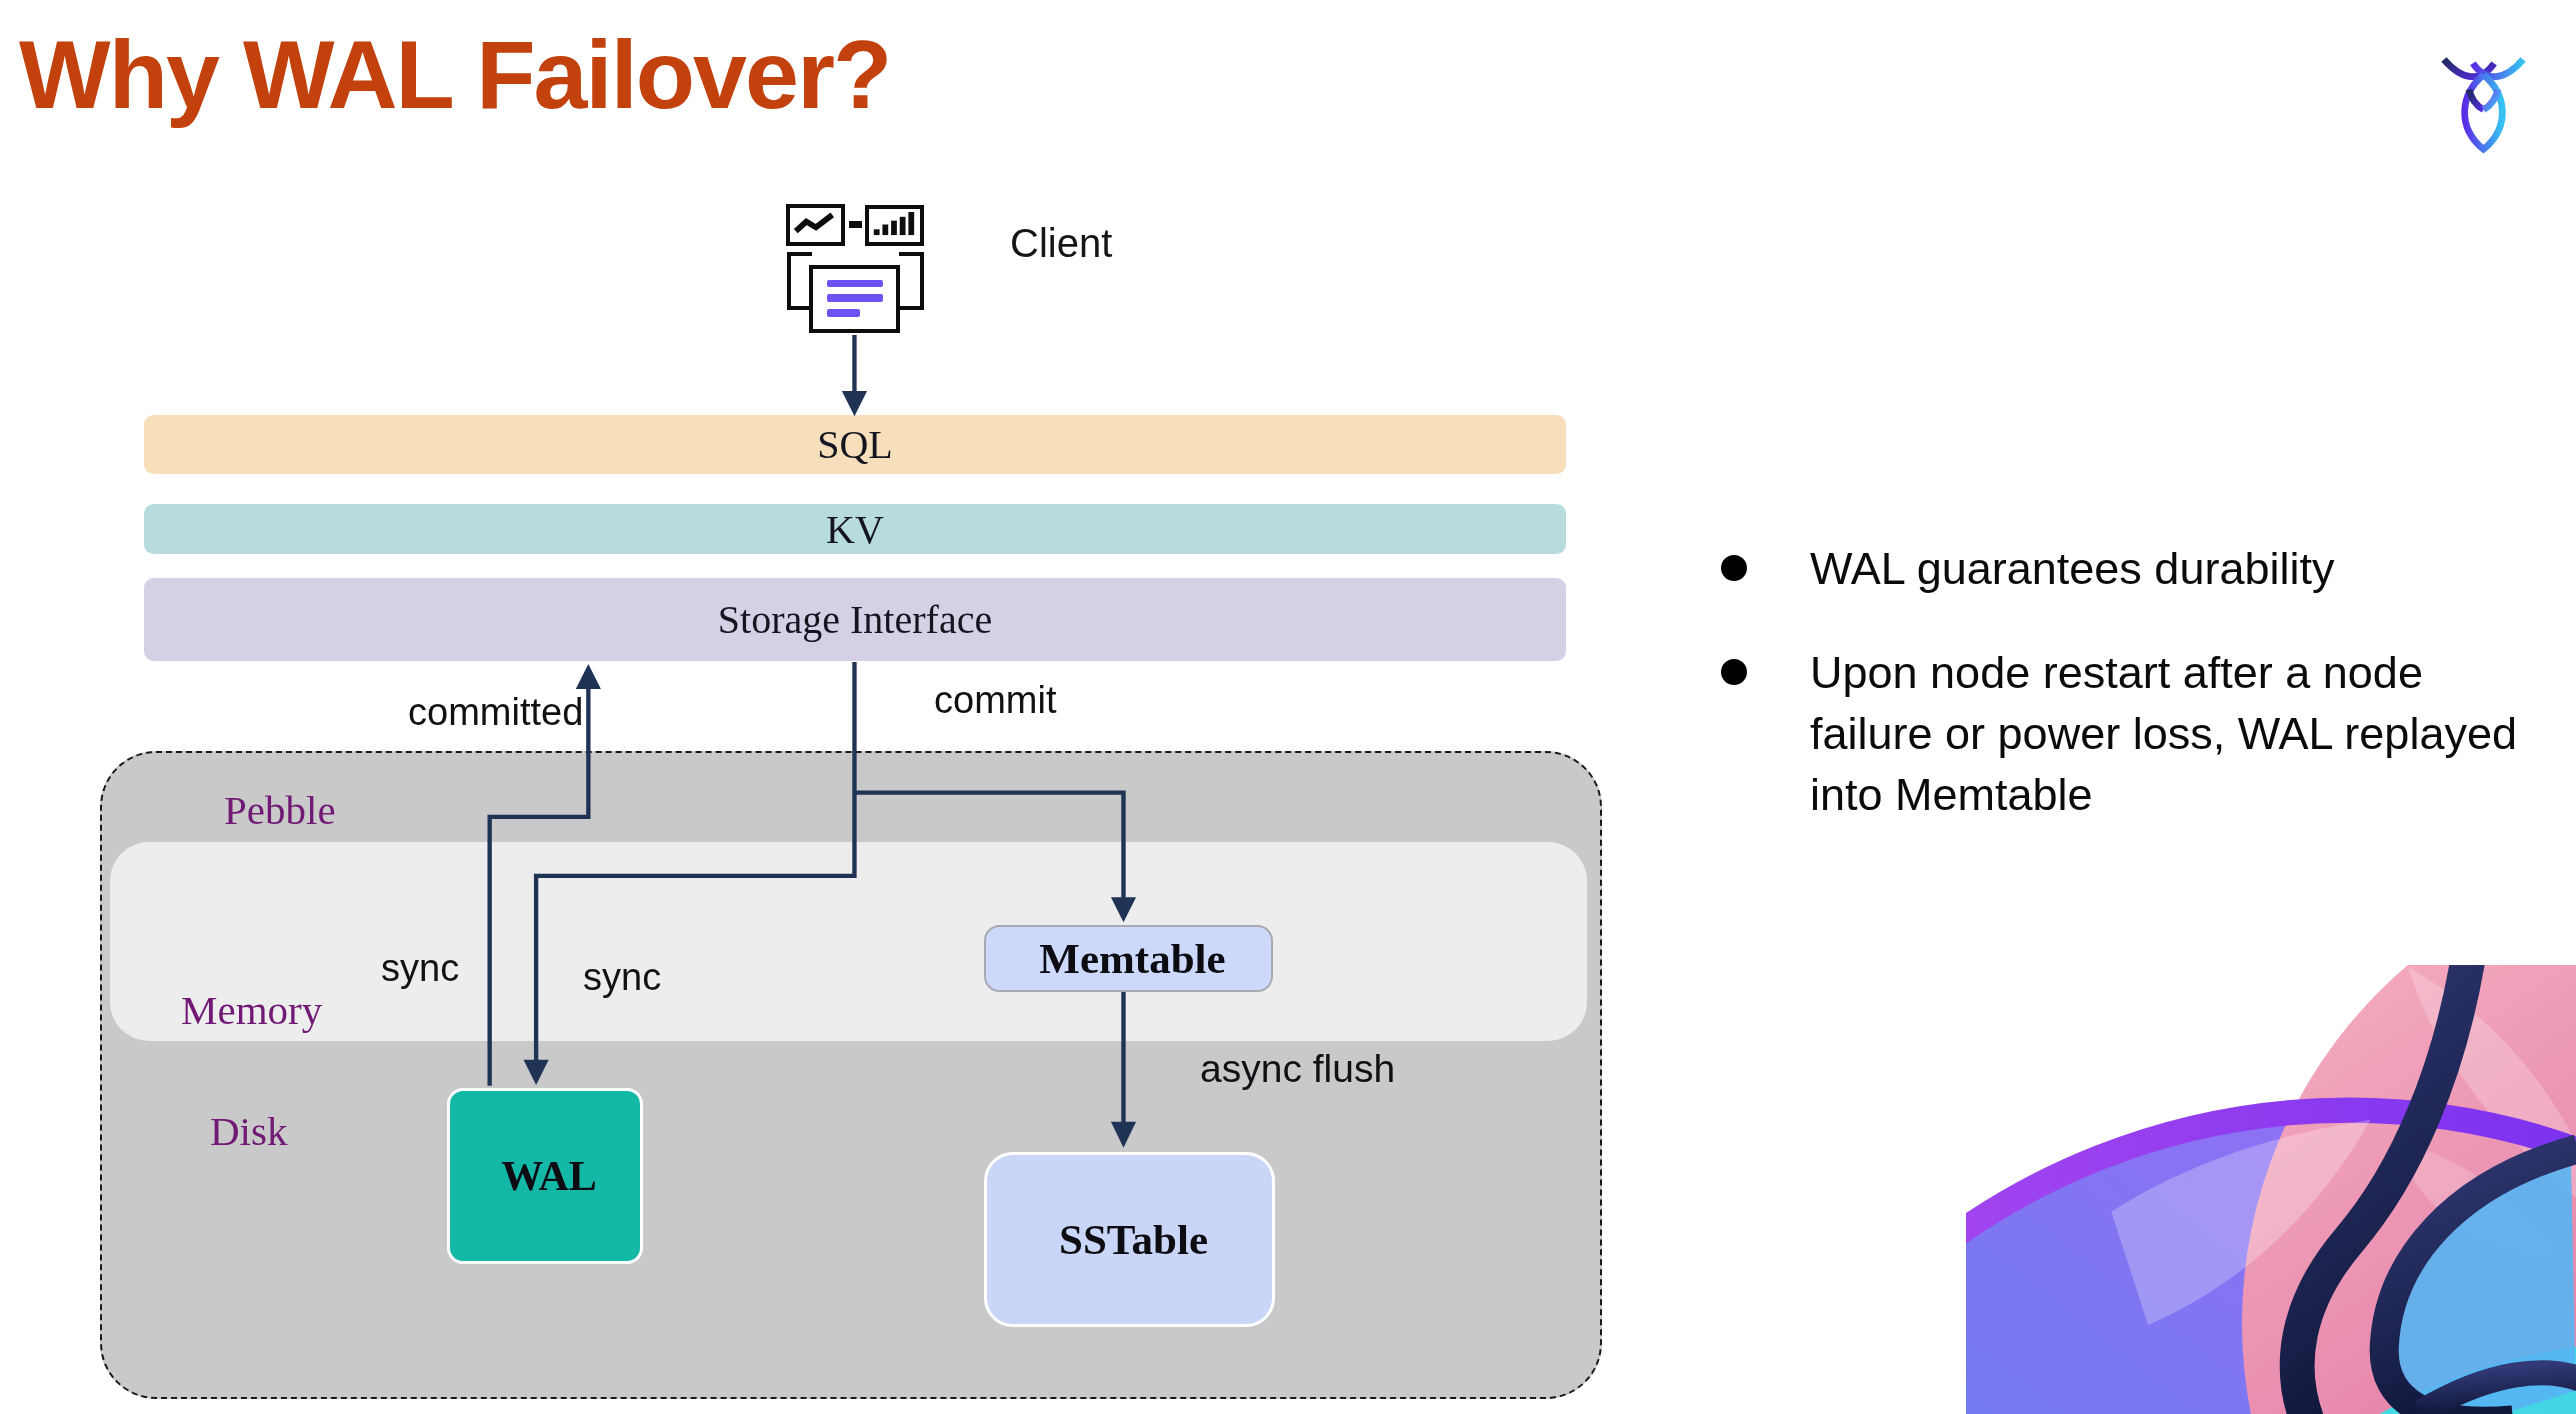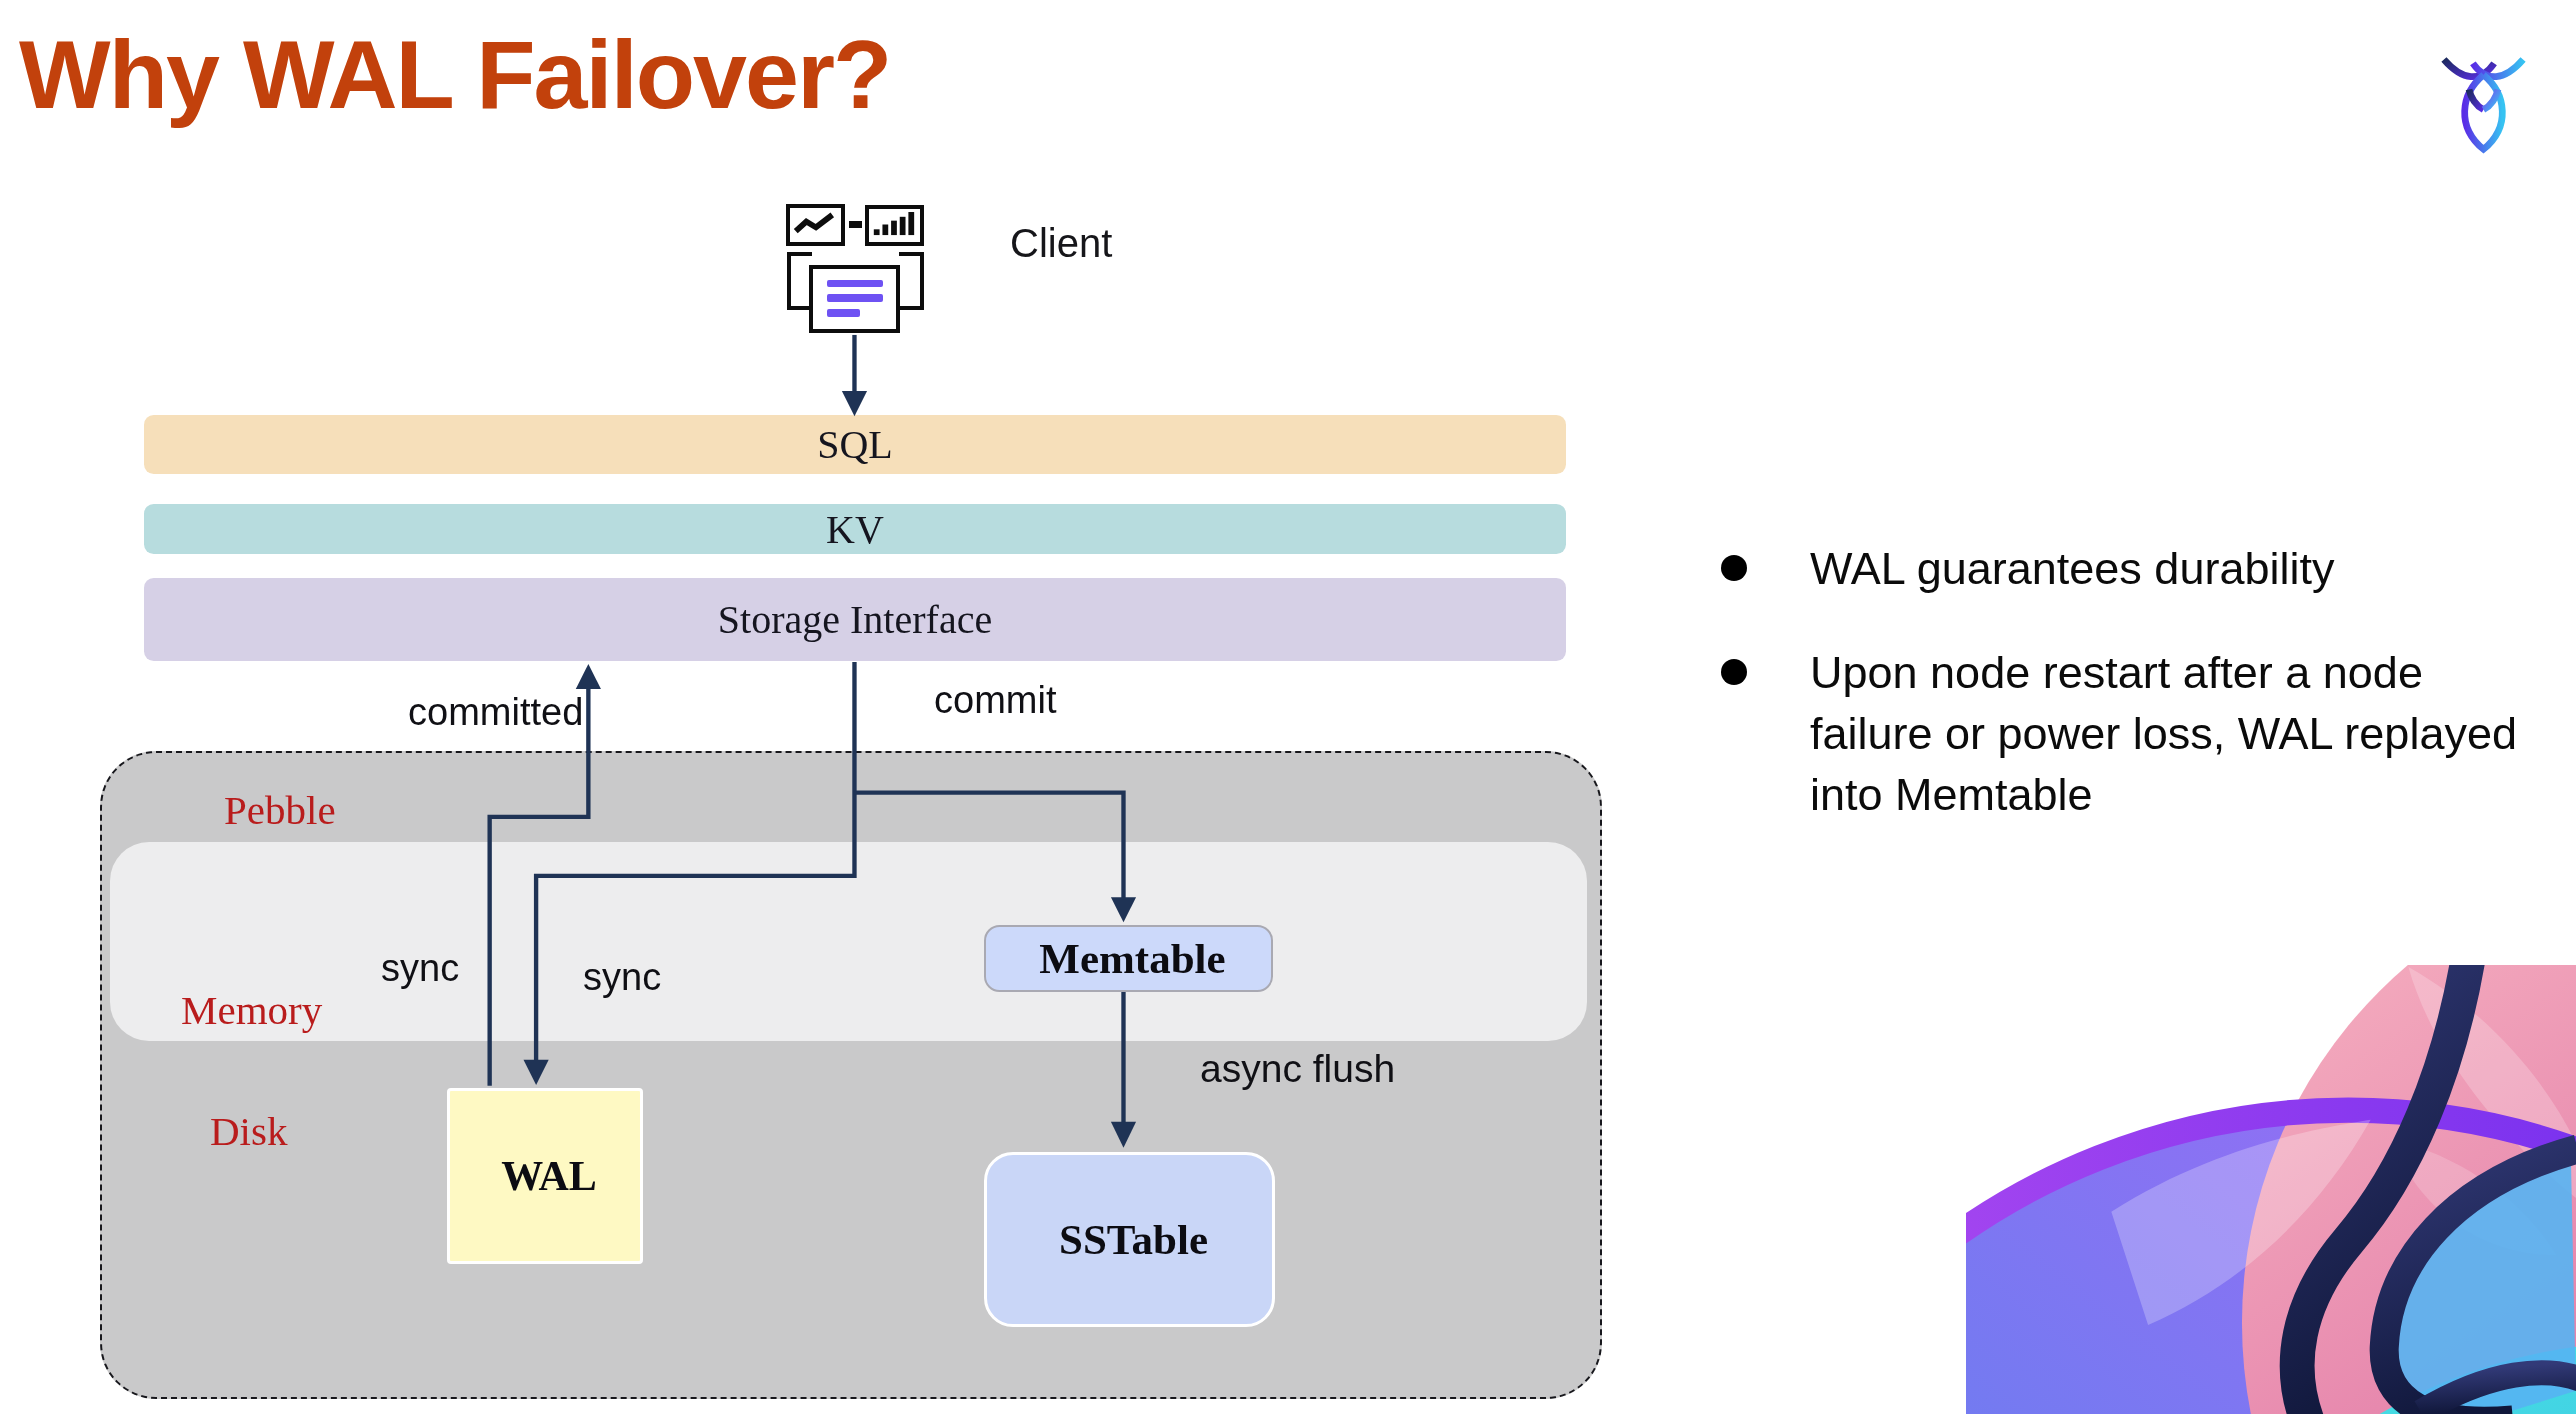--- a/index.html
+++ b/index.html
@@ -31,38 +31,38 @@
   .bar{position:absolute;left:144px;width:1422px;display:flex;align-items:center;justify-content:center;
        font-family:"Liberation Serif","DejaVu Serif",serif;font-size:40px;color:#15151f;border-radius:9.7px;}
   .bar-sql{top:415px;height:59px;background:#f6dfba;}
   .bar-kv{top:504px;height:50px;background:#b7dcde;}
   .bar-storage{top:578px;height:83px;background:#d6d0e6;}
 
   
   .pebble{position:absolute;left:100px;top:751px;width:1498px;height:644px;background:#c9c9ca;
           border:2.9px dashed #17171c;border-radius:56px;}
   .memory-band{position:absolute;left:7.7px;top:89px;width:1477px;height:199px;background:#ededee;border-radius:39px;}
-  .region-label{position:absolute;font-family:"Liberation Serif","DejaVu Serif",serif;font-size:41px;color:#b91c1c;}
+  .region-label{position:absolute;font-family:"Liberation Serif","DejaVu Serif",serif;font-size:41px;color:#701a75;}
   .lbl-pebble{left:224px;top:786px;}
   .lbl-memory{left:161px;top:986px;margin-left:20px;}
   .lbl-disk{left:210px;top:1107px;}
 
   
   .flow-label{position:absolute;font-size:38px;color:#101015;}
   .lbl-committed{left:408px;top:691px;}
   .lbl-commit{left:906px;top:679px;margin-left:28px;}
   .lbl-sync1{left:381px;top:947px;}
   .lbl-sync2{left:583px;top:956px;}
   .lbl-async{left:1200px;top:1047px;font-size:39px;}
 
   
   .node{position:absolute;display:flex;align-items:center;justify-content:center;
         font-family:"Liberation Serif","DejaVu Serif",serif;font-weight:bold;color:#0c0c12;padding-left:8px;}
-  .node-wal{left:447px;top:1088px;width:182px;height:170px;background:#fef9c3;
-            border:3.9px solid #ffffff;border-radius:4px;font-size:42px;}
+  .node-wal{left:447px;top:1088px;width:182px;height:170px;background:#14b8a6;
+            border:3.9px solid #ffffff;border-radius:16px;font-size:42px;}
   .node-memtable{left:984px;top:925px;width:277px;height:63px;background:#ccd9fa;
             border:2.9px solid #a9a9b2;border-radius:15.5px;font-size:43px;}
   .node-sstable{left:984px;top:1152px;width:277px;height:169px;background:#c9d6f7;
             border:3.9px solid #ffffff;border-radius:29px;font-size:43px;}
 
   
   .arrows{position:absolute;left:0;top:0;width:2576px;height:1415px;pointer-events:none;}
 
   
   .bullets{position:absolute;left:1715px;top:538px;width:819px;}

